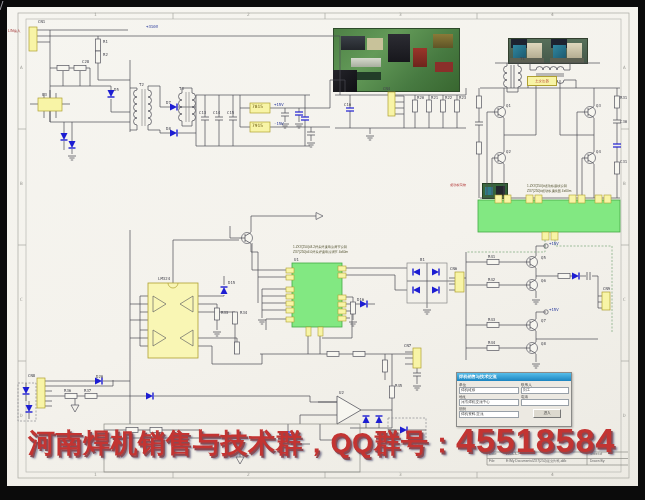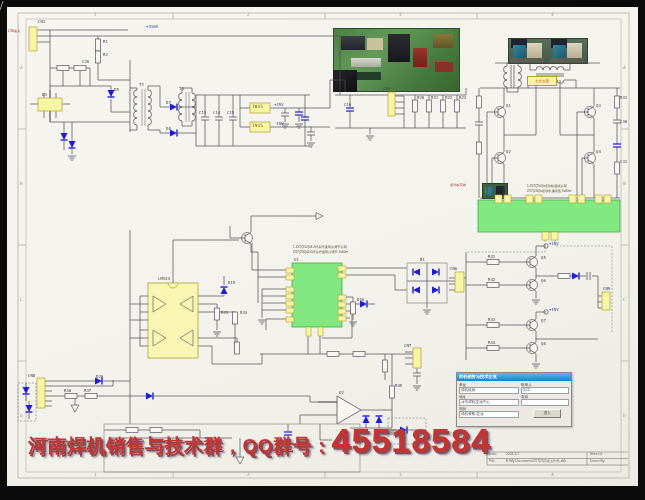--- a/index.html
+++ b/index.html
@@ -31,21 +31,21 @@
        box-shadow:0 0 0 1px #2e4a2a inset}
   .pd{position:absolute}
   .xfmr{left:508px;top:38px;width:80px;height:26px;background:linear-gradient(180deg,#57705a,#45584a);
         box-shadow:0 0 0 1px #33402f inset}
   .modp{left:482px;top:183px;width:26px;height:16px;background:linear-gradient(135deg,#3d6b40,#2f5a36);
         box-shadow:0 0 0 1px #243f22 inset}
   
   .banner{position:absolute;left:28px;top:421px;white-space:nowrap;font-weight:bold;
           color:var(--banner_red);
           text-shadow:1.5px 1.5px 0 #8a4a52, 3px 3px 2px rgba(45,45,90,0.55)}
-  .banner .cn{font-size:19px;letter-spacing:0.5px}
+  .banner .cn{font-size:27px;letter-spacing:0.5px}
   .banner .num{font-size:34px;letter-spacing:1px}
   
   .form{position:absolute;left:456px;top:372px;width:114px;height:53px;background:#ece9e2;
         border:0.8px solid #8a8a88;box-shadow:1px 1px 2px rgba(0,0,0,0.25);font-size:3.6px;color:#333}
   .ftitle{height:8px;background:linear-gradient(180deg,var(--form_tb1),var(--form_tb2));
           color:#fff;font-size:4.2px;font-weight:bold;line-height:8px;padding-left:2px}
   .fbody{position:relative;height:45px}
   .fcol{position:absolute;top:1px}
   .fcolL{left:2px;width:60px}
   .fcolR{left:64px;width:48px}

